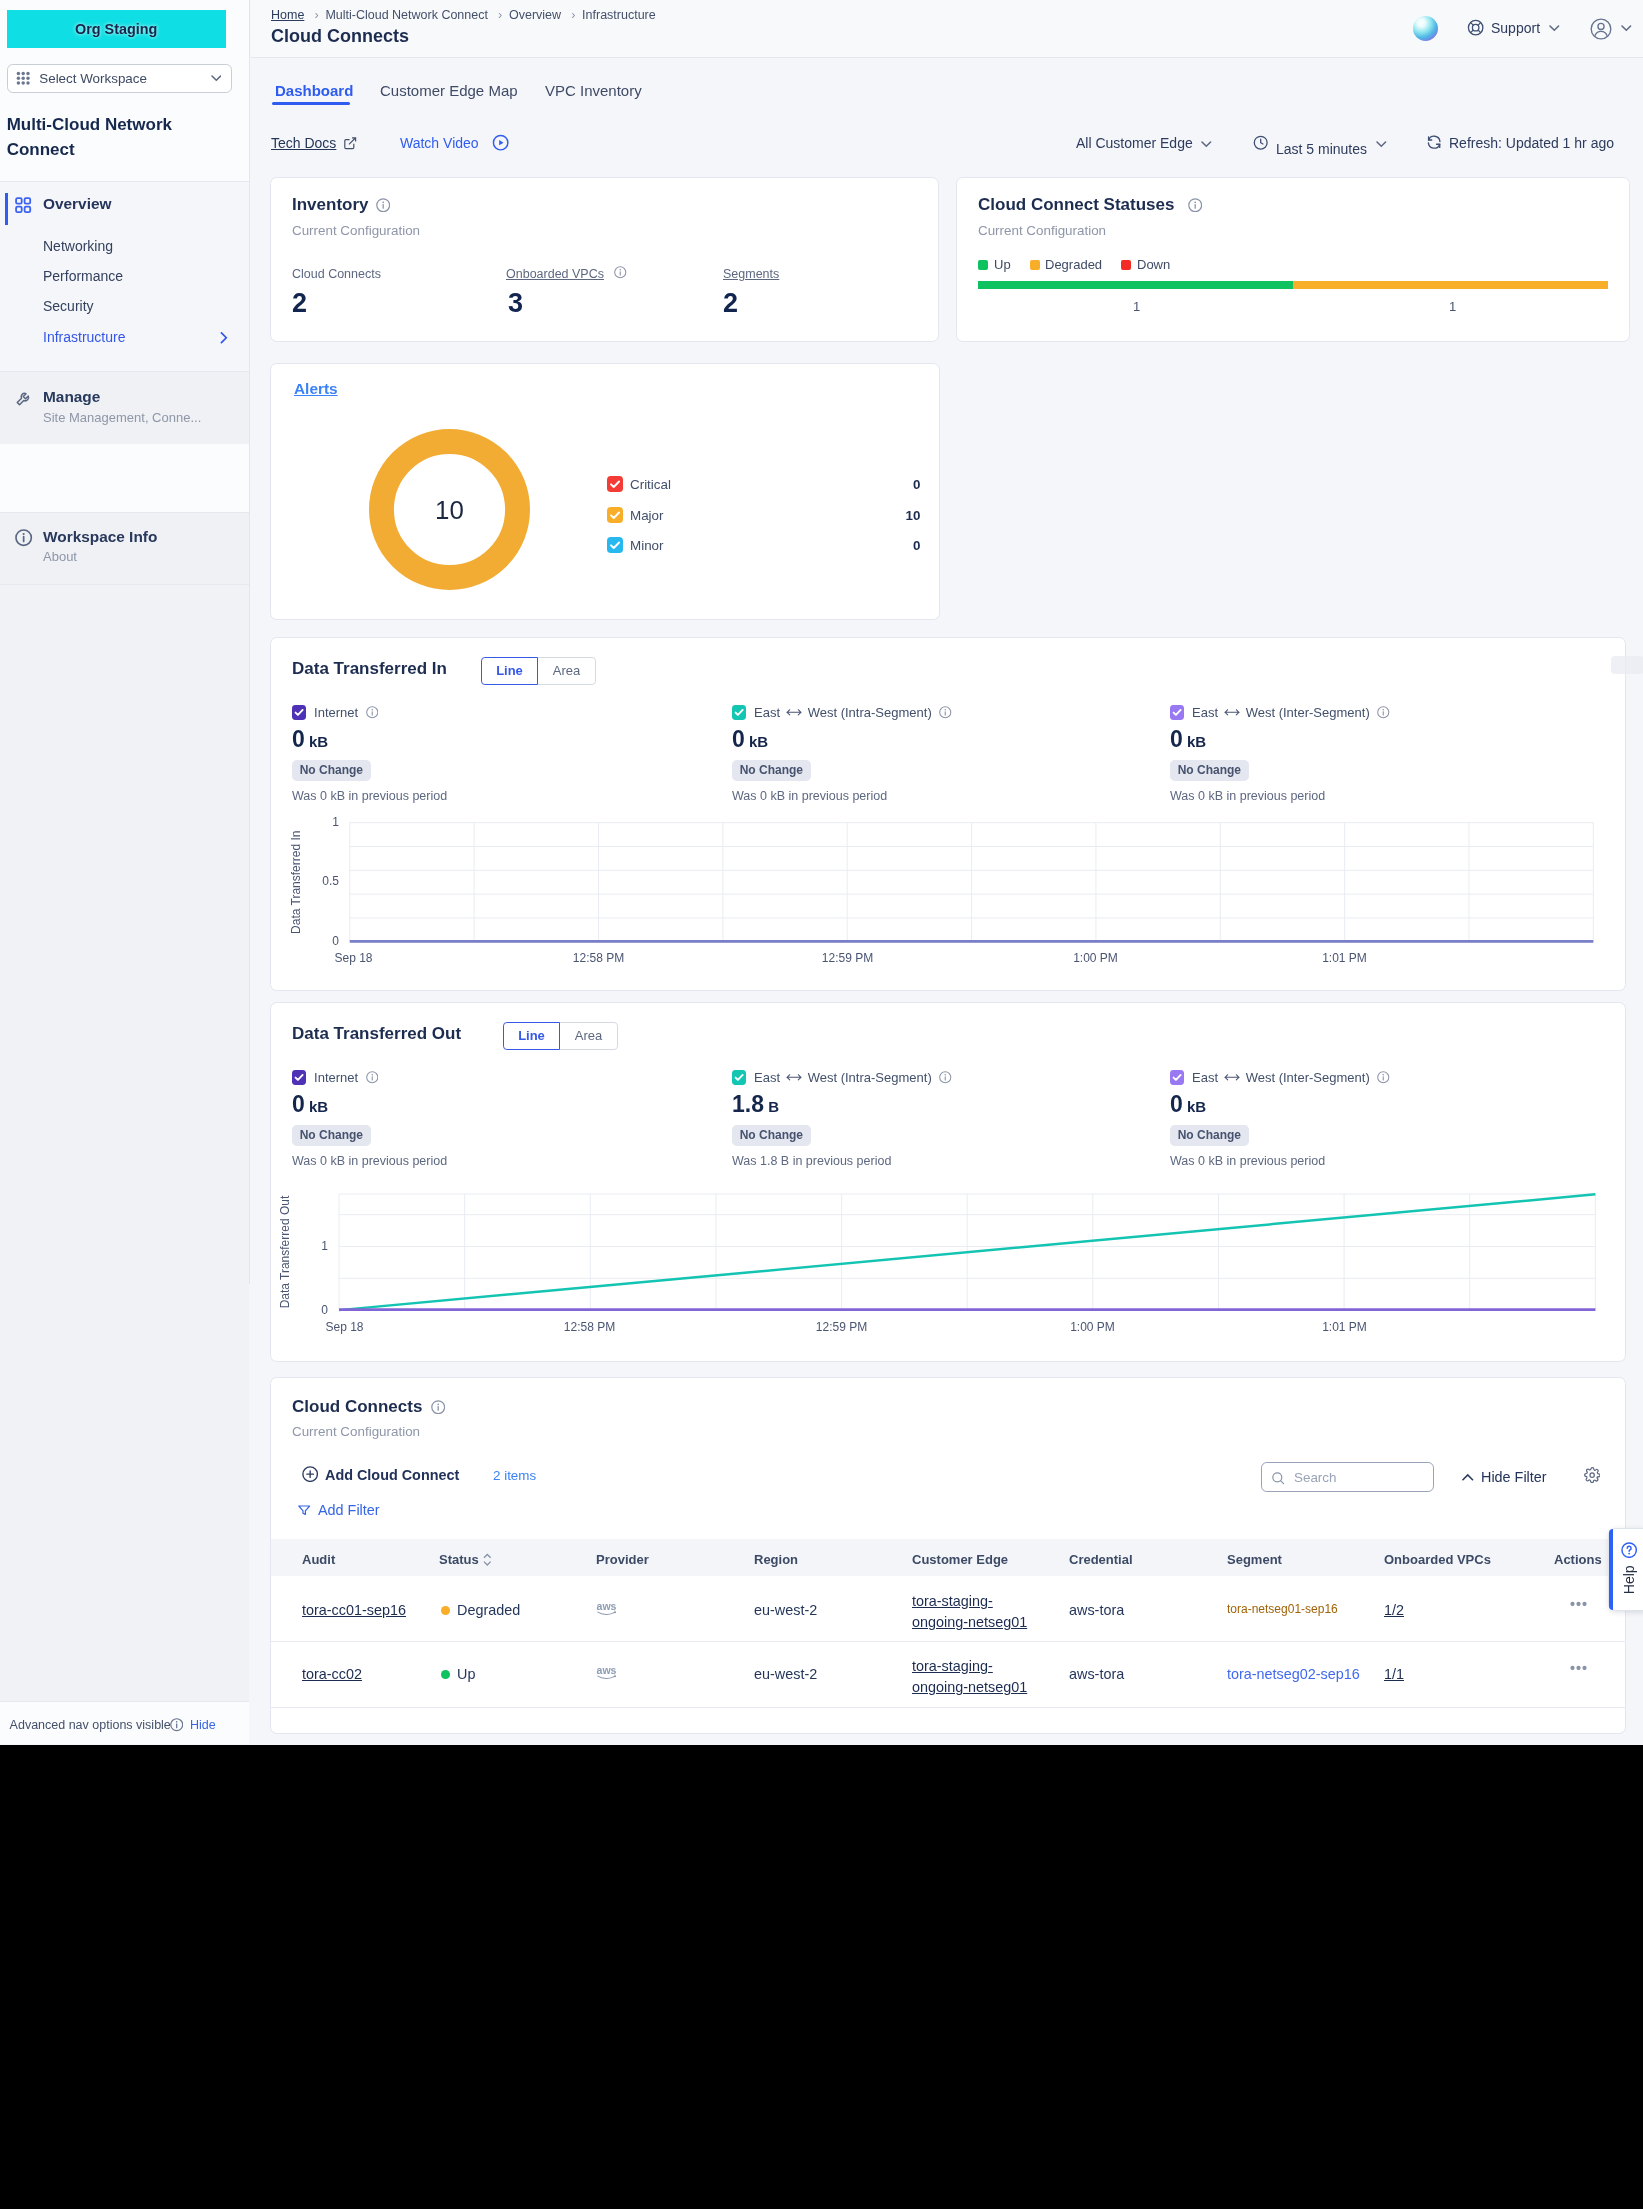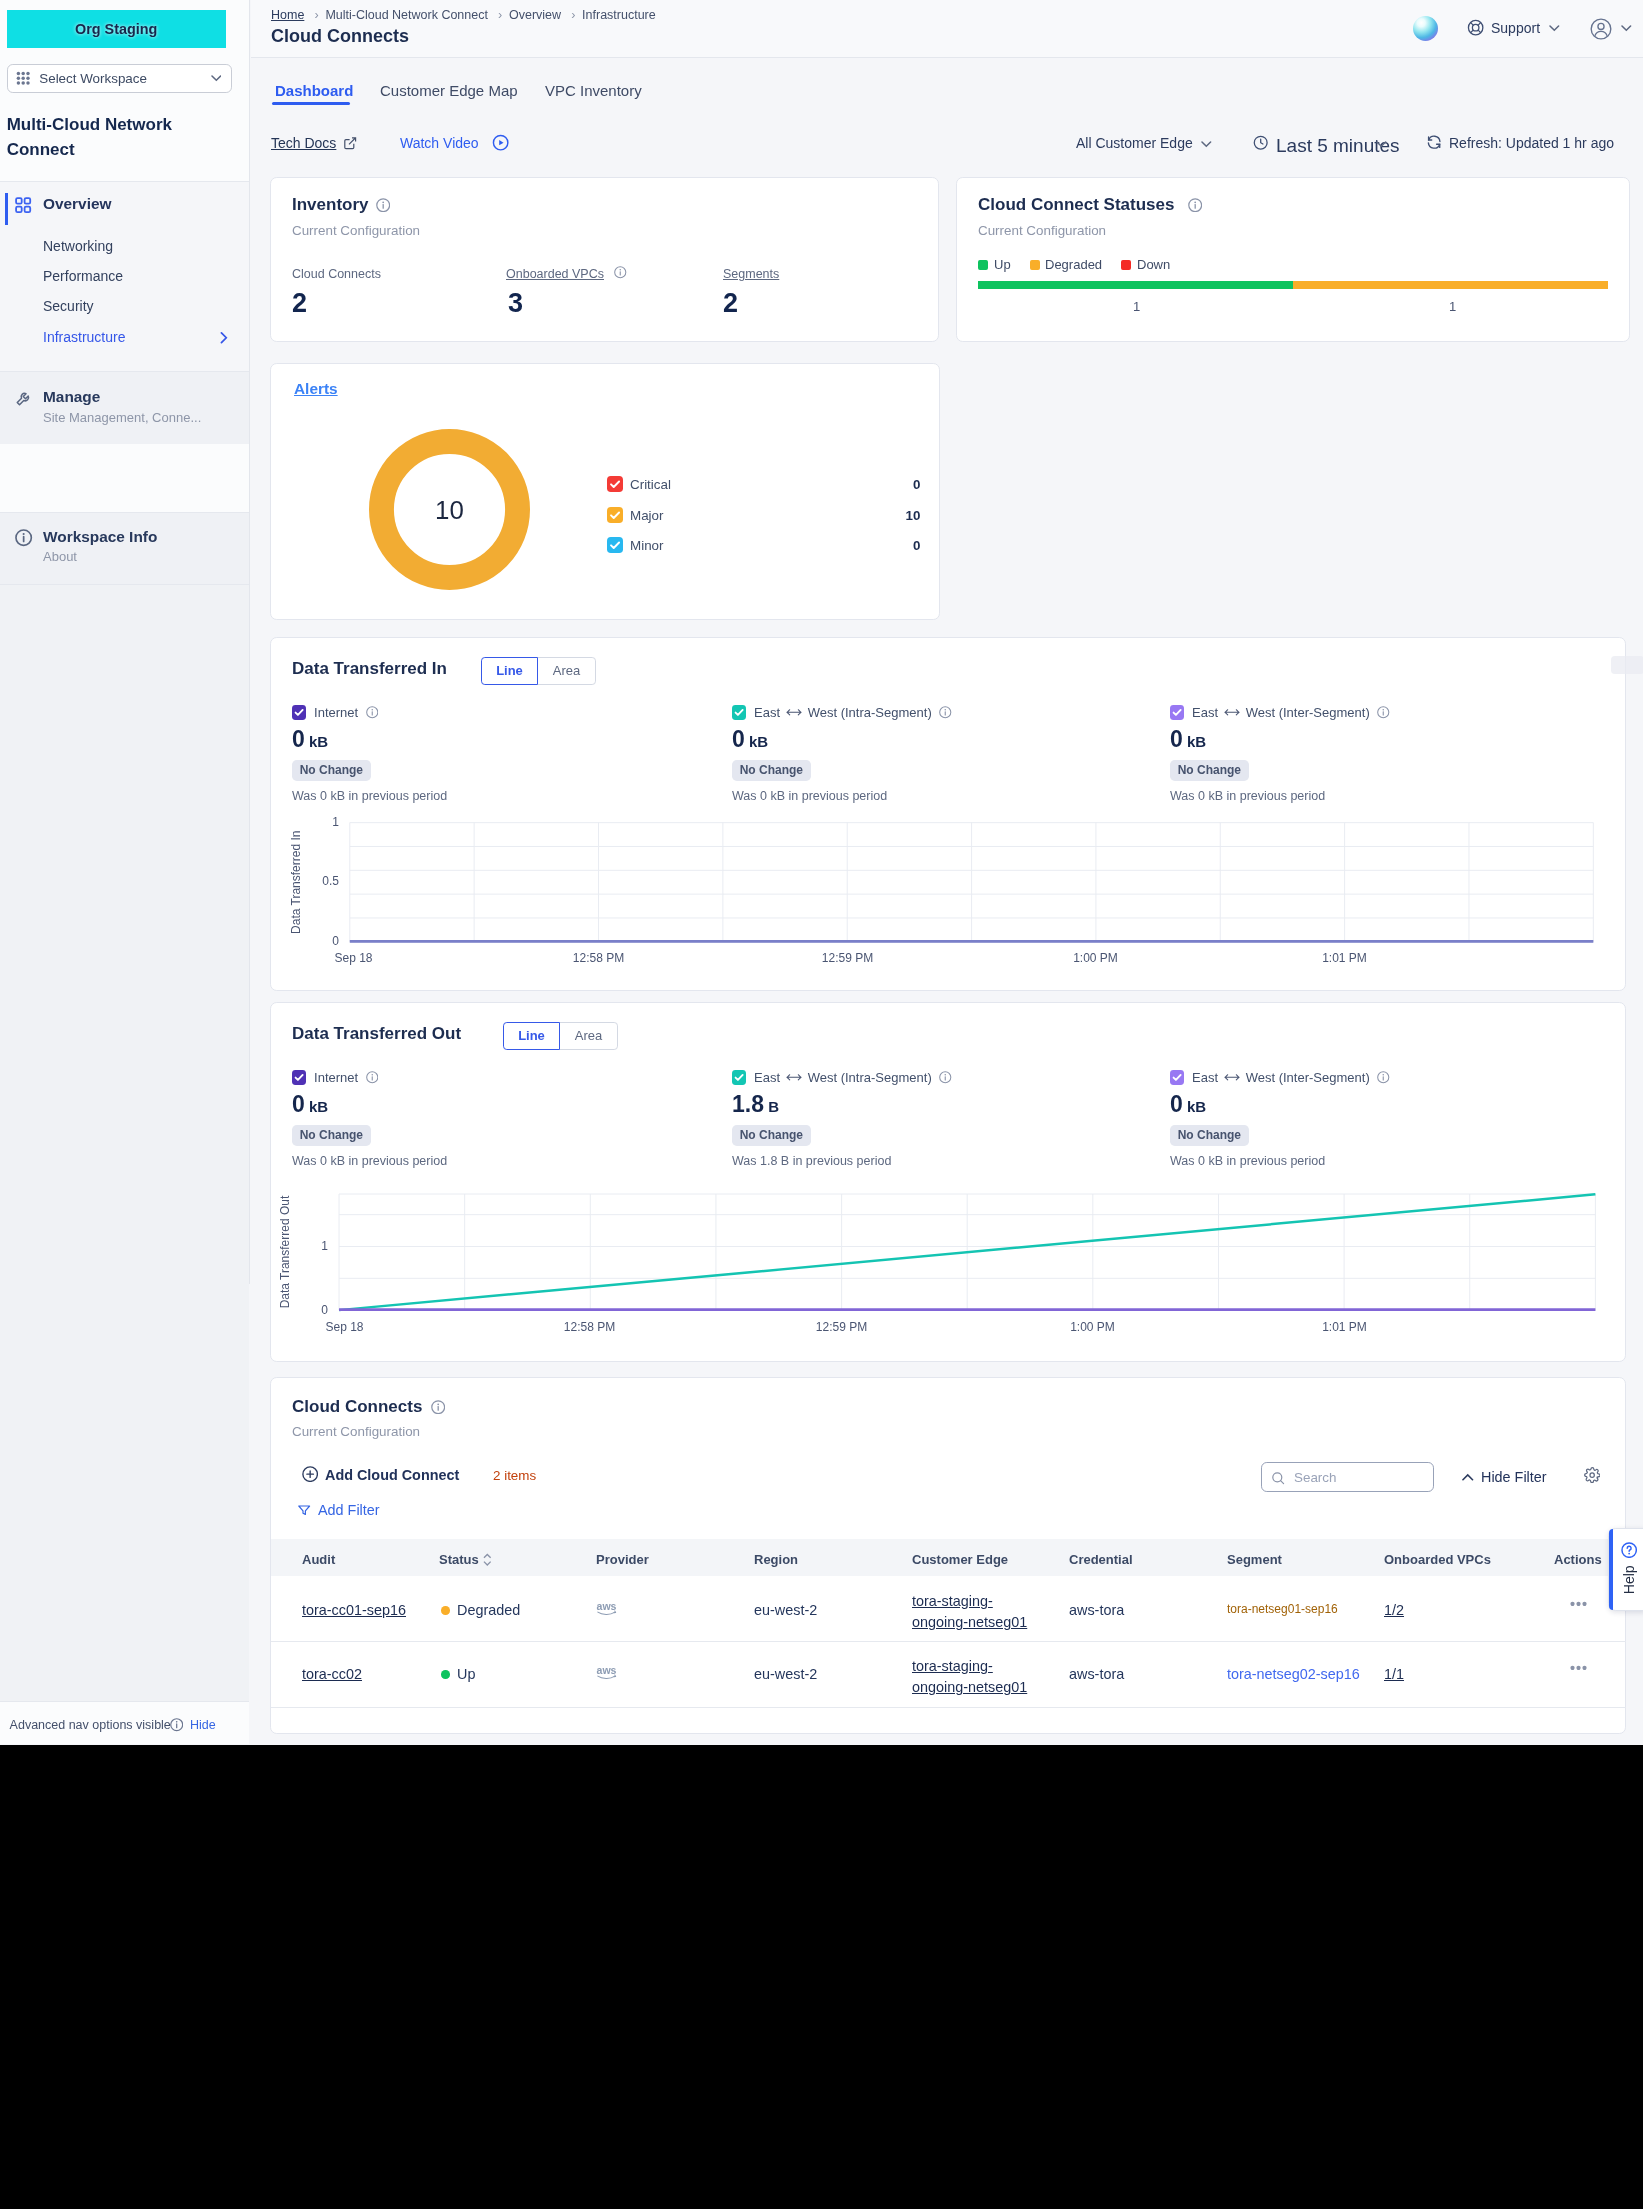--- a/index.html
+++ b/index.html
@@ -141,21 +141,21 @@
     </svg>
 
 <div class="abs" style="left:1076px;top:135px;font-size:14px;color:#2c3b5e">All Customer Edge</div>
 <svg class="abs" style="left:1201px;top:141px" width="10.6" height="6.7" viewBox="0 0 11 7">
       <path d="M1 1l4.5 4.5L10 1" stroke="#5d6880" stroke-width="1.6" fill="none" stroke-linecap="round"></path>
     </svg>
 <svg class="abs" style="left:1253px;top:135px" width="15.4" height="15.4" viewBox="0 0 24 24">
       <circle cx="12" cy="12" r="10" fill="none" stroke="#3f4f73" stroke-width="2"></circle>
       <path d="M12 6.5V12l3.5 2" fill="none" stroke="#3f4f73" stroke-width="2" stroke-linecap="round"></path>
     </svg>
-<div class="abs" style="left:1276px;top:135px;font-size:19px;color:#2c3b5e">Last 5 minutes</div>
+<div class="abs" style="left:1276px;top:141px;font-size:14px;color:#2c3b5e">Last 5 minutes</div>
 <svg class="abs" style="left:1376px;top:141px" width="10.6" height="6.7" viewBox="0 0 11 7">
       <path d="M1 1l4.5 4.5L10 1" stroke="#5d6880" stroke-width="1.6" fill="none" stroke-linecap="round"></path>
     </svg>
 <svg class="abs" style="left:1426px;top:134px" width="16.3" height="16.3" viewBox="0 0 24 24">
       <g fill="none" stroke="#3f4f73" stroke-width="2" stroke-linecap="round">
         <path d="M20.5 11a8.6 8.6 0 0 0-16.6-2.3"></path>
         <path d="M3.8 4.3v4.6h4.6"></path>
         <path d="M3.5 13a8.6 8.6 0 0 0 16.6 2.3"></path>
         <path d="M20.2 19.7v-4.6h-4.6"></path>
       </g>
@@ -417,21 +417,21 @@
         <circle cx="9" cy="5.4" r="1.1" fill="#8a93a8"></circle>
         <path d="M9 8.2v4.6" stroke="#8a93a8" stroke-width="1.6" stroke-linecap="round"></path>
       </svg>
   <div class="abs" style="left:21px;top:46px;font-size:13.4px;color:#8e96a9">Current Configuration</div>
 
   <svg class="abs" style="left:31px;top:88px" width="16.3" height="16.3" viewBox="0 0 18 18">
         <circle cx="9" cy="9" r="8" fill="none" stroke="#2c3b5e" stroke-width="1.5"></circle>
         <path d="M9 5.4v7.2M5.4 9h7.2" stroke="#2c3b5e" stroke-width="1.5" stroke-linecap="round"></path>
       </svg>
   <div class="abs" style="left:54px;top:89px;font-size:14.4px;font-weight:600;color:#22325a">Add Cloud Connect</div>
-  <div class="abs" style="left:222px;top:90px;font-size:13.4px;color:#c2410c">2 items</div>
+  <div class="abs" style="left:222px;top:90px;font-size:13.4px;color:#3b82f6">2 items</div>
 
   <div class="abs" style="left:990px;top:84px;width:173px;height:30px;border:1px solid #98a2b8;border-radius:5.8px;background:#fff">
     <svg class="abs" style="left:8.6px;top:7.7px" width="14.4" height="14.4" viewBox="0 0 24 24">
           <circle cx="10.5" cy="10.5" r="7.5" fill="none" stroke="#8a93a8" stroke-width="2"></circle>
           <path d="M16 16l5 5" stroke="#8a93a8" stroke-width="2" stroke-linecap="round"></path>
         </svg>
     <div class="abs" style="left:32px;top:6.7px;font-size:13.4px;color:#9aa3b8">Search</div>
   </div>
   <svg class="abs" style="left:1191px;top:95px" width="11.5" height="7.7" viewBox="0 0 12 8">
         <path d="M1 7l5-5 5 5" stroke="#2c3b5e" stroke-width="1.7" fill="none" stroke-linecap="round"></path>

